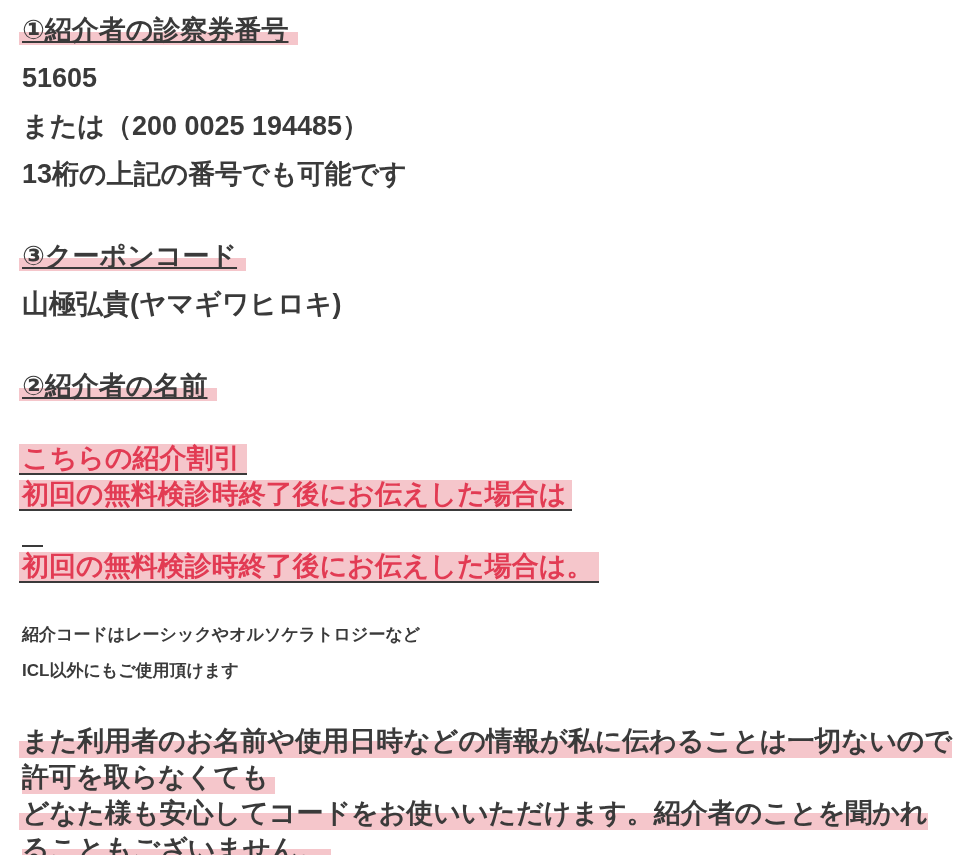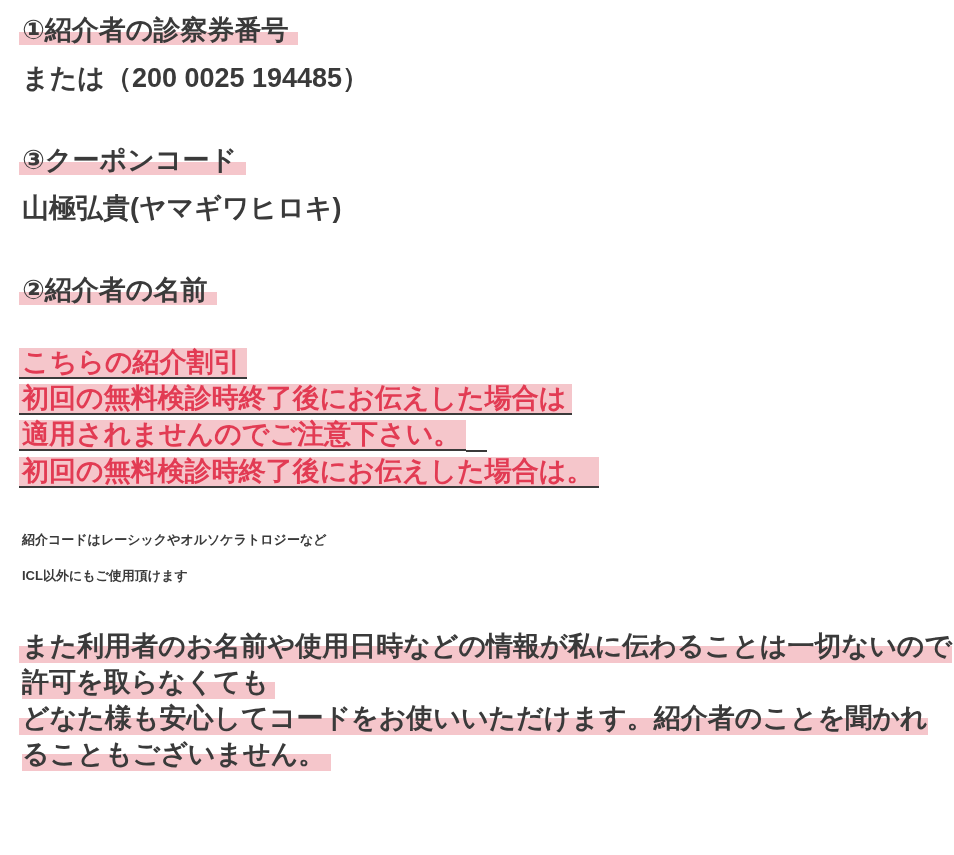--- a/index.html
+++ b/index.html
@@ -28,20 +28,21 @@
     font-size: 27px;
     line-height: 48px;
     white-space: pre-wrap;
   }
 
   
   .hl-marker {
     background: linear-gradient(transparent 58%, var(--pink) 58%);
     padding: 0 9px 0 3px;
     margin-left: -3px;
+    text-decoration: underline;
   }
 
   
   .warn-line { margin: 0 0 5px 0; font-size: 0; }
   .warn-link {
     display: inline-block;
     font-size: 27px;
     line-height: 29px;
     color: var(--red);
     background: var(--pink);
@@ -55,21 +56,21 @@
   .warn-tail {
     display: inline-block;
     font-size: 21px;
     line-height: 29px;
     border-bottom: 2px solid var(--underline);
     white-space: pre-wrap;
   }
 
   
   .note-line {
-    font-size: 13px;
+    font-size: 17px;
     line-height: 36px;
     white-space: pre-wrap;
   }
 
   
   .privacy-line {
     font-size: 27px;
     line-height: 36px;
     white-space: pre-wrap;
   }
@@ -79,36 +80,38 @@
     margin-left: -3px;
   }
 </style>
 </head>
 <body>
 
 <main class="doc">
 
   <section class="block">
     <div class="line"><span class="hl-marker">①紹介者の診察券番号</span></div>
+    <div class="line">51605</div>
     <div class="line">または（200 0025 194485）</div>
+    <div class="line">13桁の上記の番号でも可能です</div>
   </section>
 
   <section class="block">
     <div class="line"><span class="hl-marker">③クーポンコード</span></div>
     <div class="line">山極弘貴(ヤマギワヒロキ)</div>
   </section>
 
   <section class="block">
     <div class="line"><span class="hl-marker">②紹介者の名前</span></div>
   </section>
 
   <section class="block">
     <div class="warn-line"><a class="warn-link">こちらの紹介割引</a><span class="warn-tail"></span></div>
     <div class="warn-line"><a class="warn-link">初回の無料検診時終了後にお伝えした場合は</a><span class="warn-tail"></span></div>
-    <div class="warn-line"><a class="warn-link">適用されませんのでご注意下さい。</a><span class="warn-tail">　</span></div>
+    <div class="warn-line"><span class="warn-tail">　</span></div>
     <div class="warn-line"><a class="warn-link">初回の無料検診時終了後にお伝えした場合は。</a><span class="warn-tail"></span></div>
   </section>
 
   <section class="block">
     <div class="note-line">紹介コードはレーシックやオルソケラトロジーなど</div>
     <div class="note-line">ICL以外にもご使用頂けます</div>
   </section>
 
   <section class="block">
     <div class="privacy-line"><span class="hl-marker2">また利用者のお名前や使用日時などの情報が私に伝わることは一切ないので許可を取らなくても</span></div>

